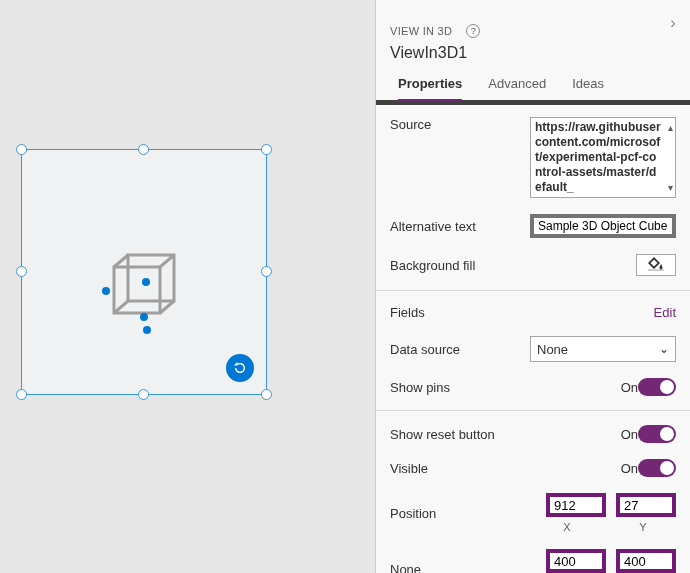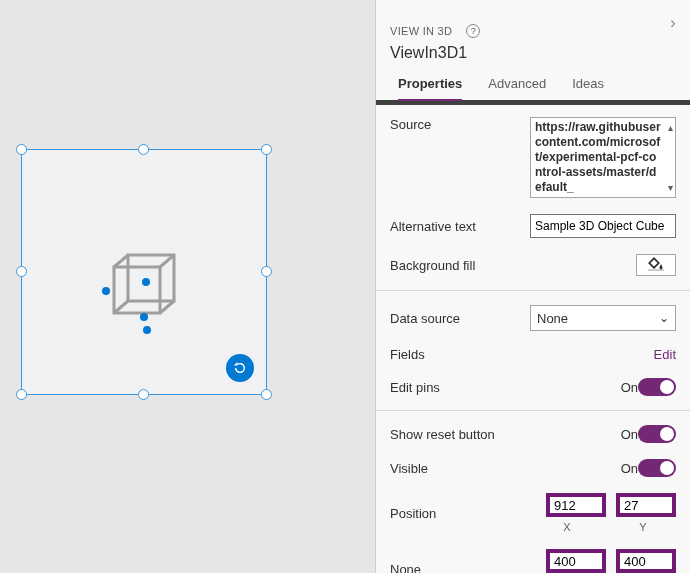--- a/index.html
+++ b/index.html
@@ -26,21 +26,21 @@
   .tab { padding-bottom: 8px; font-size: 13px; color: #605e5c; cursor: pointer; }
   .tab.active { color: #323130; font-weight: 600; border-bottom: 2px solid #742774; margin-bottom: -1px; }
   .props { flex: 1; overflow: hidden; }
   .row { display: flex; align-items: center; padding: 8px 14px; border-bottom: none; justify-content: space-between; }
   .row-label { flex: 0 0 140px; color: #323130; }
   .row-control { flex: 1; display: flex; justify-content: flex-end; align-items: center; }
   .source-row { align-items: flex-start; padding-top: 12px; }
   .source-box { width: 146px; background: #fff; border: 1px solid #a6a6a6; font-size: 12px; line-height: 15px; padding: 2px 14px 2px 4px; position: relative; }
   .source-box .ddl { position: absolute; right: 2px; bottom: 2px; font-size: 10px; color: #605e5c; }
   .source-box .upl { position: absolute; right: 2px; top: 2px; font-size: 10px; color: #605e5c; }
-  input.text-input { width: 146px; height: 24px; border: 1px solid #737373; background: #fff; font-size: 12px; padding: 0 4px; }
+  input.text-input { width: 146px; height: 24px; border: 4px solid #737373; background: #fff; font-size: 12px; padding: 0 4px; }
   .fill-btn { width: 40px; height: 22px; border: 1px solid #a6a6a6; background: #fff; display: flex; align-items: center; justify-content: center; }
   .separator { height: 1px; background: #d6d6d6; margin: 6px 0; }
   .dd { width: 146px; height: 26px; border: 1px solid #a6a6a6; background: #fff; display: flex; align-items: center; justify-content: space-between; padding: 0 6px; font-size: 13px; }
   .dd .chev { font-size: 12px; color: #323130; }
   .edit-link { color: #742774; font-size: 13px; }
   .toggle-wrap { display: flex; align-items: center; gap: 0; }
   .toggle-text { font-size: 13px; }
   .toggle { width: 38px; height: 18px; background: #742774; border-radius: 9px; position: relative; }
   .toggle::after { content: ""; position: absolute; right: 2px; top: 2px; width: 14px; height: 14px; background: #fff; border-radius: 50%; }
   .dual { display: flex; flex-direction: column; align-items: flex-end; }
@@ -133,38 +133,38 @@
                 <rect x="0" y="12.5" width="16" height="1.2" fill="#b0b0b0"></rect>
               </svg>
           </span>
         </div>
       </div>
     </div>
 
     <div class="separator"></div>
 
     <div class="row">
+      <div class="row-label">Fields</div>
+      <div class="row-control">
+        <span class="edit-link">Edit</span>
+      </div>
+    </div>
+
+    <div class="row">
       <div class="row-label">Data source</div>
       <div class="row-control">
         <div class="dd">
           <span>None</span>
           <span class="chev">⌄</span>
         </div>
       </div>
     </div>
 
     <div class="row">
-      <div class="row-label">Fields</div>
-      <div class="row-control">
-        <span class="edit-link">Edit</span>
-      </div>
-    </div>
-
-    <div class="row">
-      <div class="row-label">Edit pins</div>
+      <div class="row-label">Show pins</div>
       <div class="row-control toggle-wrap">
         <span class="toggle-text">On</span>
         <div class="toggle"></div>
       </div>
     </div>
 
     <div class="separator"></div>
 
     <div class="row">
       <div class="row-label">Show reset button</div>

